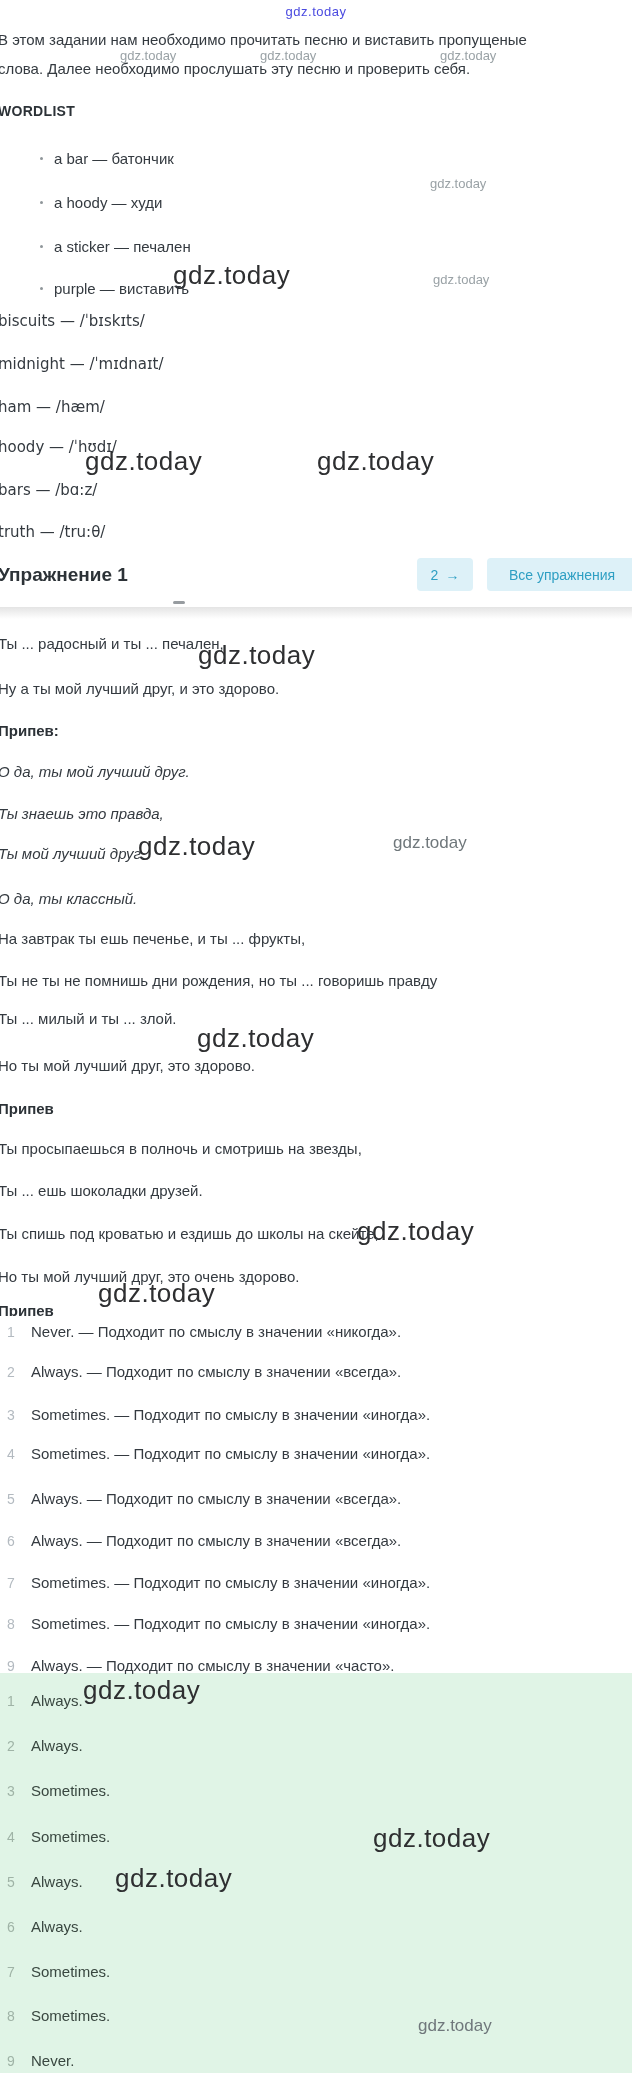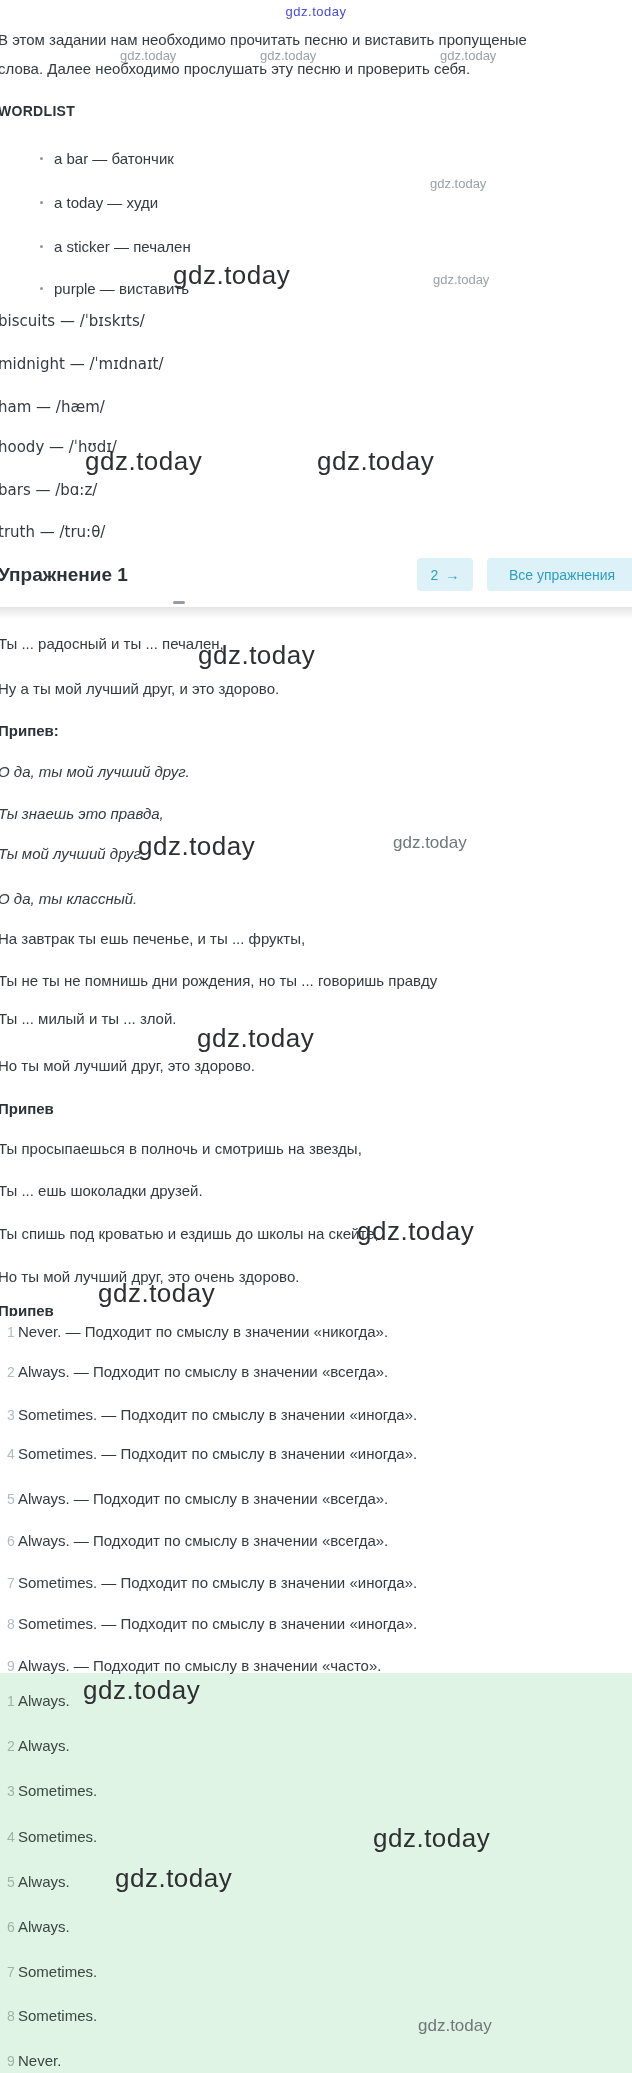--- a/index.html
+++ b/index.html
@@ -25,42 +25,42 @@
         border-radius:2px;z-index:5;}
   .divider{position:absolute;left:0;top:607px;width:632px;height:12px;z-index:4;
         background:linear-gradient(to bottom,#e4e4e4,rgba(250,250,250,0));}
   .lyric{position:absolute;left:-2px;font-size:15px;color:#343a40;margin:0;white-space:nowrap;z-index:3;}
   .b{font-weight:bold;color:#2c3237;}
   .i{font-style:italic;}
   .answers-bg{position:absolute;left:0;top:1316px;width:632px;height:357px;background:#ffffff;z-index:4;}
   .green{position:absolute;left:0;top:1673px;width:632px;height:400px;background:#e0f4e6;z-index:1;}
   .row{position:absolute;left:0;width:632px;z-index:5;}
   .row .num{position:absolute;left:7px;top:1px;font-size:14px;color:#b3bac0;}
-  .row .txt{display:block;margin-left:18px;font-size:15px;color:#343a40;white-space:nowrap;}
+  .row .txt{display:block;margin-left:31px;font-size:15px;color:#343a40;white-space:nowrap;}
   .row.g .num{color:#9fb3a6;}
   .row.g .txt{color:#394740;}
   .wm{position:absolute;white-space:nowrap;z-index:2;font-family:"Liberation Sans",sans-serif;}
   .wm-lg{font-size:26px;font-weight:300;color:#2e2f31;letter-spacing:0.5px;}
   .wm-md{font-size:17px;font-weight:300;color:#6f777b;}
   .wm-sm{font-size:13px;color:#9aa2a6;}
 </style>
 </head>
 <body>
 
 <div class="page">
 
   <div class="logo">gdz.today</div>
 
   <div class="intro-line" style="top:31px">В этом задании нам необходимо прочитать песню и виставить пропущеные</div>
   <div class="intro-line" style="top:60px">слова. Далее необходимо прослушать эту песню и проверить себя.</div>
 
   <div class="wordlist-title">WORDLIST</div>
 
   <div class="bullet-item" style="top:150px"><span class="dot"></span><span>a bar — батончик</span></div>
-  <div class="bullet-item" style="top:194px"><span class="dot"></span><span>a today — худи</span></div>
+  <div class="bullet-item" style="top:194px"><span class="dot"></span><span>a hoody — худи</span></div>
   <div class="bullet-item" style="top:238px"><span class="dot"></span><span>a sticker — печален</span></div>
   <div class="bullet-item" style="top:280px"><span class="dot"></span><span>purple — виставить</span></div>
 
   <div class="trans" style="top:312px">biscuits — /ˈbɪskɪts/</div>
   <div class="trans" style="top:355px">midnight — /ˈmɪdnaɪt/</div>
   <div class="trans" style="top:398px">ham — /hæm/</div>
   <div class="trans" style="top:438px">hoody — /ˈhʊdɪ/</div>
   <div class="trans" style="top:481px">bars — /bɑ:z/</div>
   <div class="trans" style="top:523px">truth — /tru:θ/</div>
 

